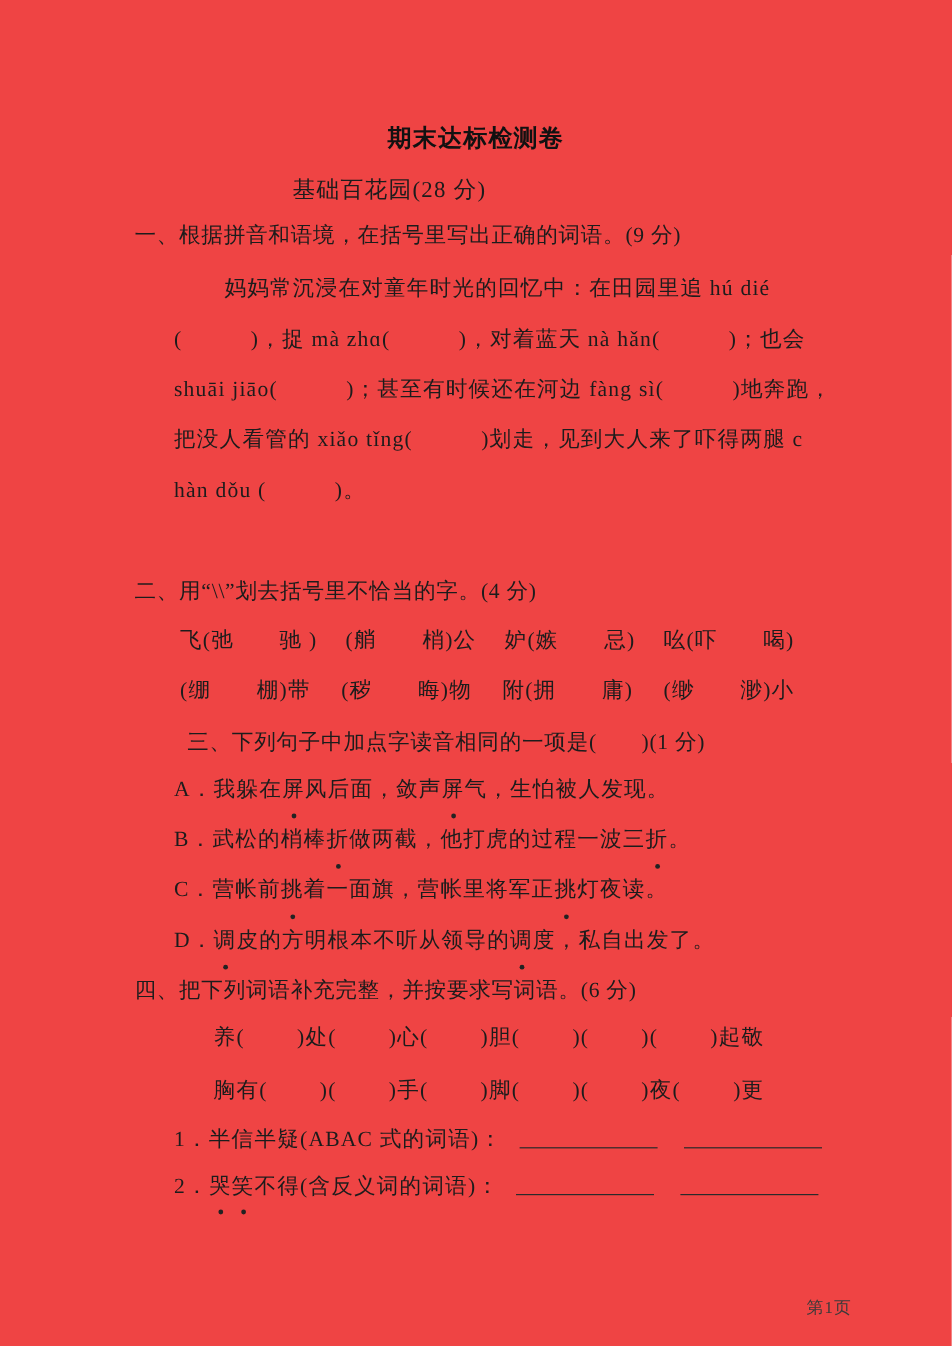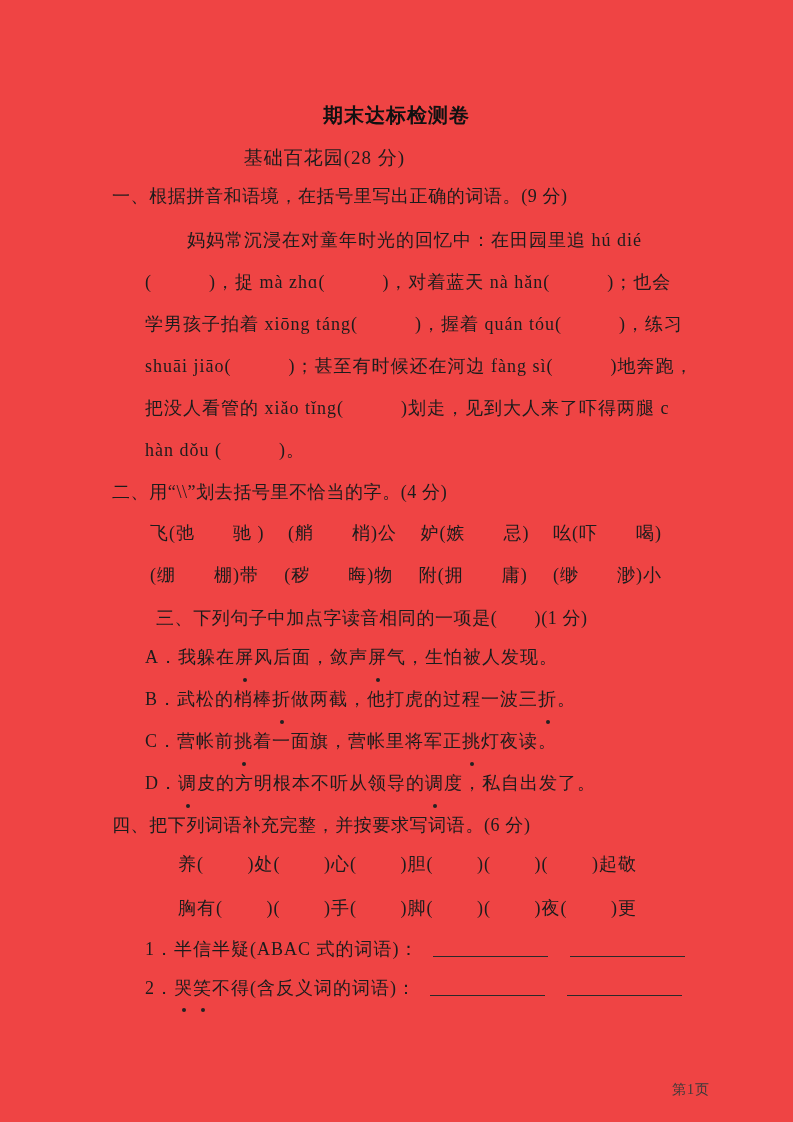--- a/index.html
+++ b/index.html
@@ -53,21 +53,20 @@
 <div class="page">
 
   <div class="abs title">期末达标检测卷</div>
 
   <div class="abs subtitle">基础百花园(28 分)</div>
 
   <div class="abs q-head" style="top:184px;">一、根据拼音和语境，在括号里写出正确的词语。(9 分)</div>
   <div class="abs q1-para lines">
     <div class="first">妈妈常沉浸在对童年时光的回忆中：在田园里追 hú dié</div>
     <div>(　　　)，捉 mà zhɑ(　　　)，对着蓝天 nà hǎn(　　　)；也会</div>
-    <div>学男孩子拍着 xiōng táng(　　　)，握着 quán tóu(　　　)，练习</div>
     <div>shuāi jiāo(　　　)；甚至有时候还在河边 fàng sì(　　　)地奔跑，</div>
     <div>把没人看管的 xiǎo tǐng(　　　)划走，见到大人来了吓得两腿 c</div>
     <div>hàn dǒu (　　　)。</div>
   </div>
 
   <div class="abs q-head" style="top:480px;">二、用“\\”划去括号里不恰当的字。(4 分)</div>
   <div class="abs q2-rows lines">
     <div class="row">
       <span>飞(弛　　驰 )</span>
       <span>(艄　　梢)公</span>

